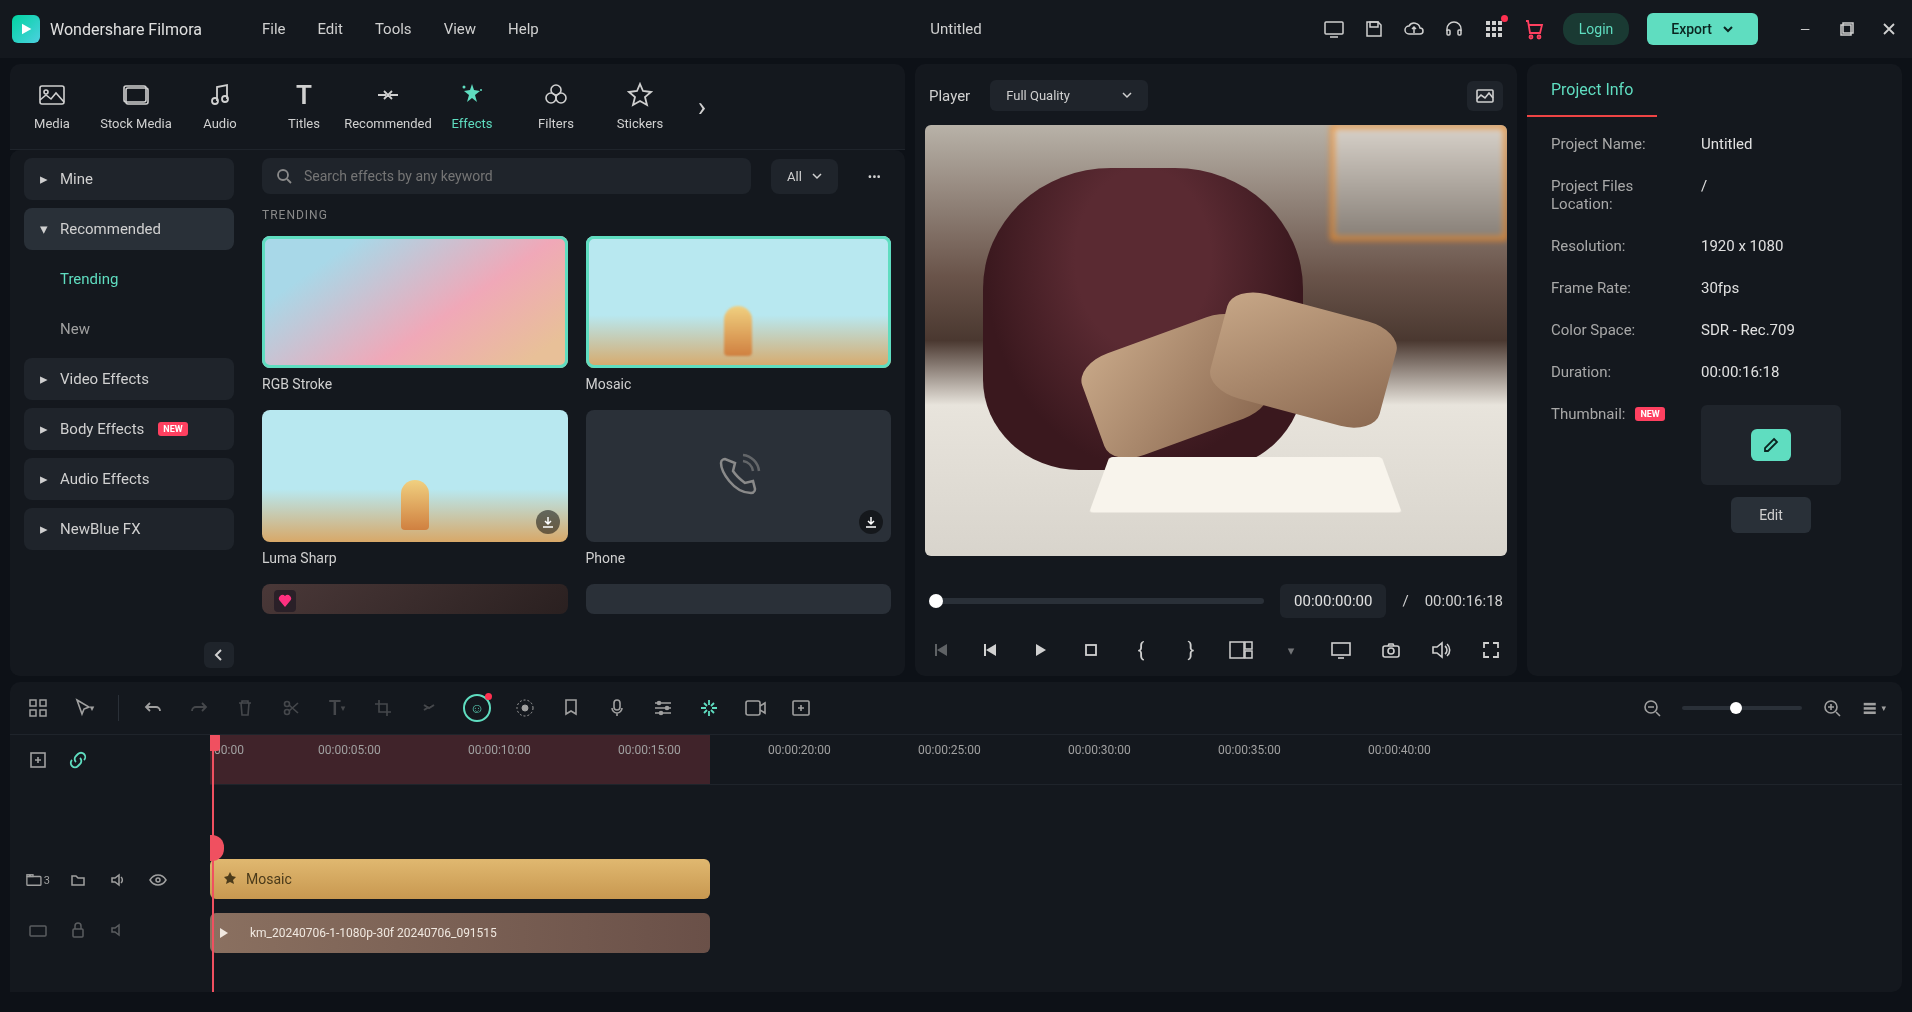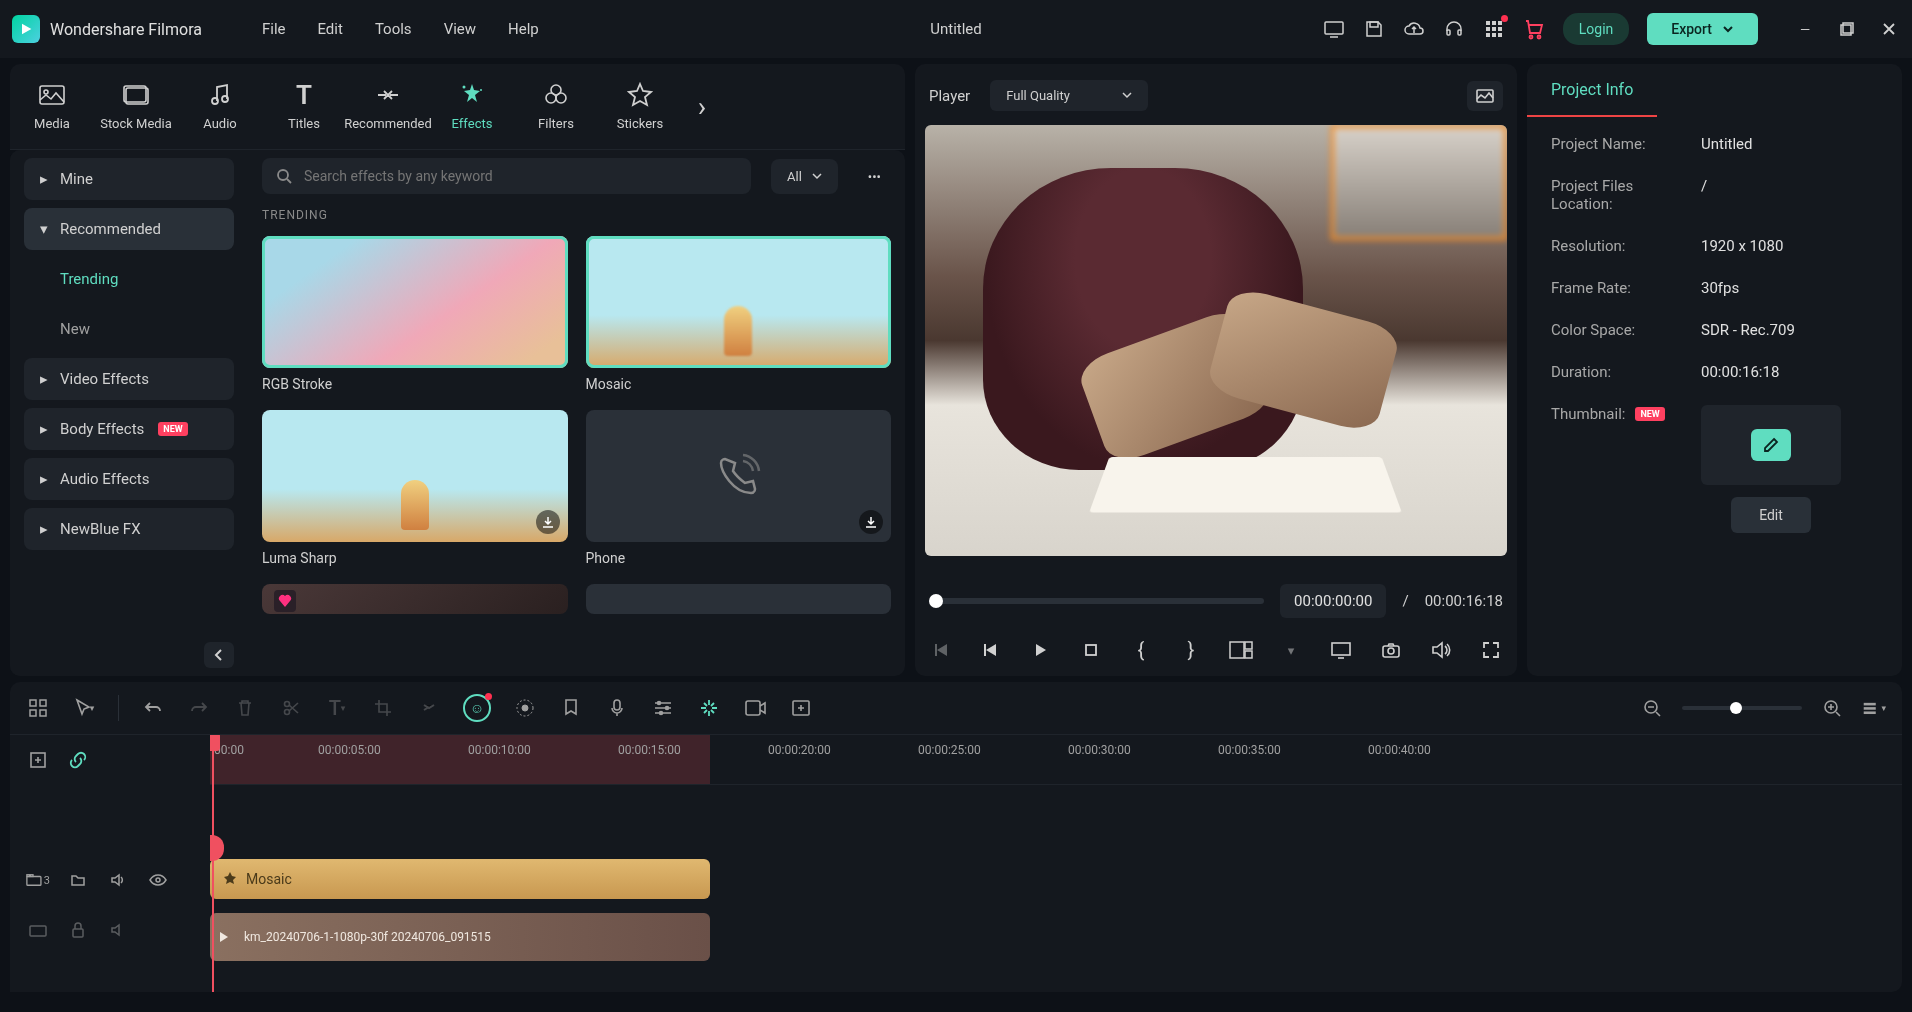--- a/index.html
+++ b/index.html
@@ -83,21 +83,21 @@
 .gutter-row{height:50px;display:flex;align-items:center;gap:16px;padding:0 16px}
 .tl-tracks{flex:1;position:relative;overflow:hidden}
 .ruler{height:50px;position:relative;border-bottom:1px solid #1f242b}
 .ruler-tick{position:absolute;top:8px;font-size:12px;color:#a0a0a0}
 .active-region{position:absolute;top:0;height:100%;background:rgba(240,80,90,0.2)}
 .playhead{position:absolute;top:0;bottom:0;width:2px;background:#f05060;z-index:10}
 .playhead-top{position:absolute;top:-2px;left:-6px;width:14px;height:18px;background:#f05060;border-radius:3px}
 .audio-head{position:absolute;left:-10px;width:22px;height:26px;background:#f05060;border-radius:0 12px 12px 0;top:100px}
 .track-row{height:50px;position:relative;margin-top:4px}
 .clip-mosaic{position:absolute;left:0;top:0;height:40px;background:linear-gradient(180deg,#e0b870,#c89850);border-radius:6px;display:flex;align-items:center;padding:0 12px;gap:8px;font-size:14px;color:#4a3a1a}
-.clip-video{position:absolute;left:0;top:0;height:48px;background:linear-gradient(90deg,#8a7060,#6a5048);border-radius:6px;display:flex;align-items:center;padding:0 8px;gap:14px;font-size:12px;color:#f0e8e0;overflow:hidden}
+.clip-video{position:absolute;left:0;top:0;height:40px;background:linear-gradient(90deg,#8a7060,#6a5048);border-radius:6px;display:flex;align-items:center;padding:0 8px;gap:20px;font-size:12px;color:#f0e8e0;overflow:hidden}
 svg{display:block}
 .red-dot{position:relative}
 .red-dot::after{content:'';position:absolute;top:-3px;right:-3px;width:7px;height:7px;background:#ff3050;border-radius:50%}
 .smiley{width:28px;height:28px;border:2px solid #5fddc0;border-radius:50%;display:flex;align-items:center;justify-content:center;color:#5fddc0;font-size:14px}
 </style>
 </head>
 <body>
 
 <div class="titlebar">
   <div class="logo">

